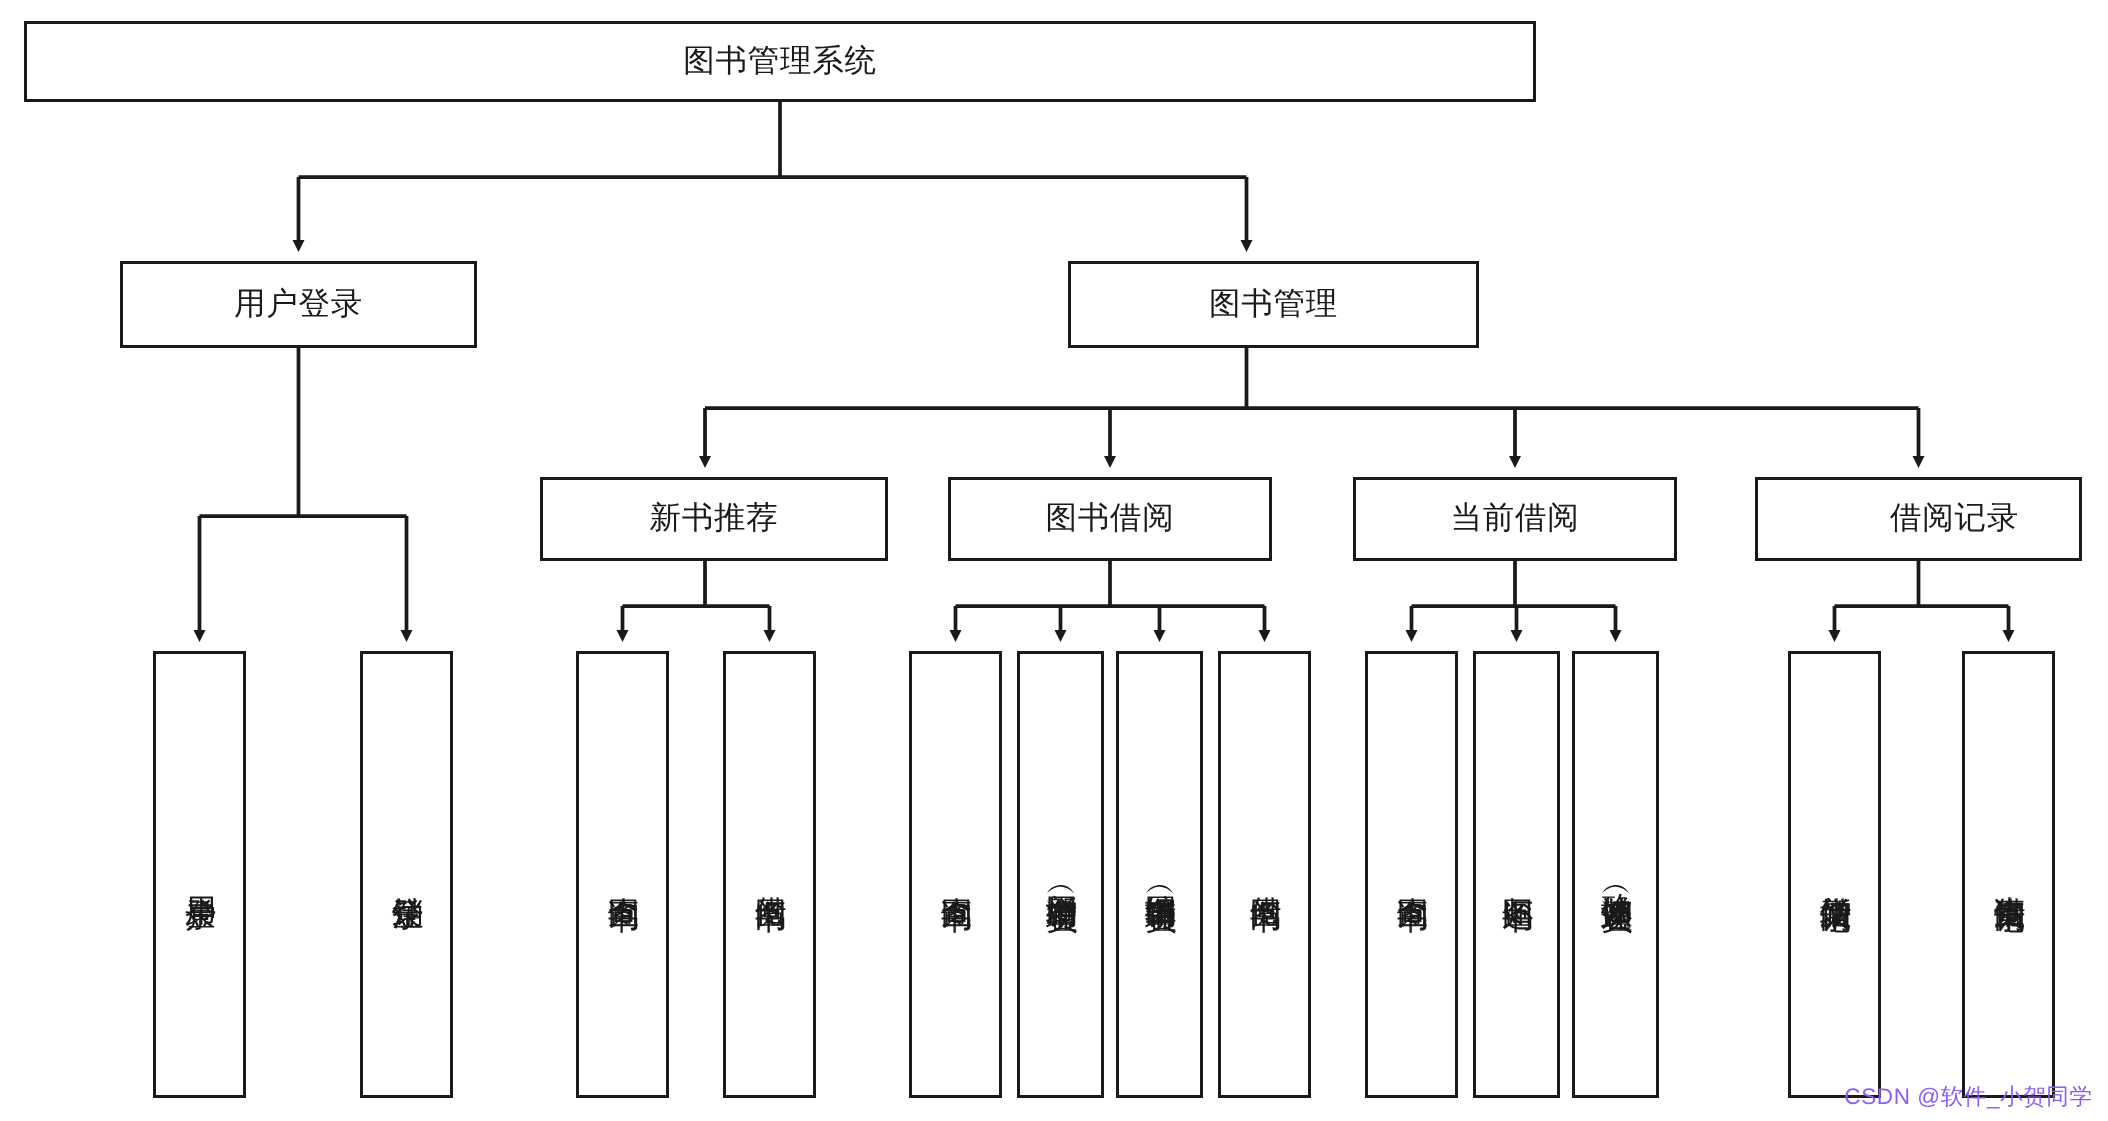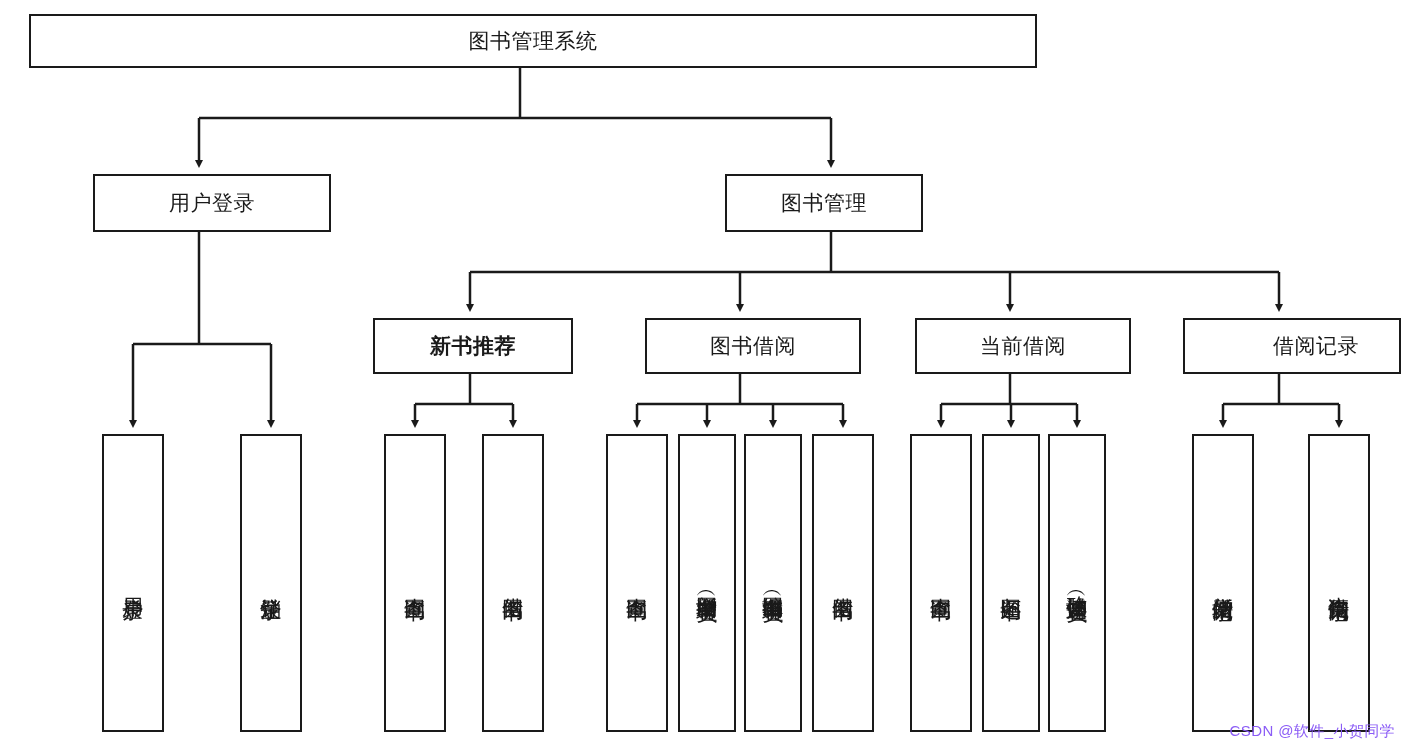--- a/index.html
+++ b/index.html
@@ -34,21 +34,20 @@
     display: flex;
     align-items: center;
     justify-content: center;
     text-align: center;
     font-size: 21px;
     line-height: 1.18;
     letter-spacing: 0.5px;
   }
   .node.horizontal {
     writing-mode: horizontal-tb;
-    margin-left: 13px;
   }
   .node.vertical {
     writing-mode: vertical-rl;
     text-orientation: upright;
     line-height: 1.22;
     letter-spacing: 1px;
     padding: 8px 0;
   }
   .node.vertical .nlabel {
     display: block;
@@ -121,25 +120,25 @@
       <path d="M1339,404 L1339,424" marker-end="url(#arrow)"></path>
     </g>
   </svg>
 
   <div class="node horizontal" style="left:16px;top:14px;width:1008px;height:54px;">
     <span class="nlabel">图书管理系统</span>
   </div>
   <div class="node horizontal" style="left:80px;top:174px;width:238px;height:58px;">
     <span class="nlabel">用户登录</span>
   </div>
-  <div class="node horizontal" style="left:712px;top:174px;width:198px;height:58px;">
+  <div class="node horizontal" style="left:712px;top:174px;width:274px;height:58px;">
     <span class="nlabel">图书管理</span>
   </div>
 
-  <div class="node horizontal" style="left:360px;top:318px;width:200px;height:56px;font-weight:bold;">
+  <div class="node horizontal" style="left:360px;top:318px;width:232px;height:56px;">
     <span class="nlabel">新书推荐</span>
   </div>
   <div class="node horizontal" style="left:632px;top:318px;width:216px;height:56px;">
     <span class="nlabel">图书借阅</span>
   </div>
   <div class="node horizontal" style="left:902px;top:318px;width:216px;height:56px;">
     <span class="nlabel">当前借阅</span>
   </div>
   <div class="node horizontal" style="left:1170px;top:318px;width:218px;height:56px;padding-left:48px;">
     <span class="nlabel">借阅记录</span>

